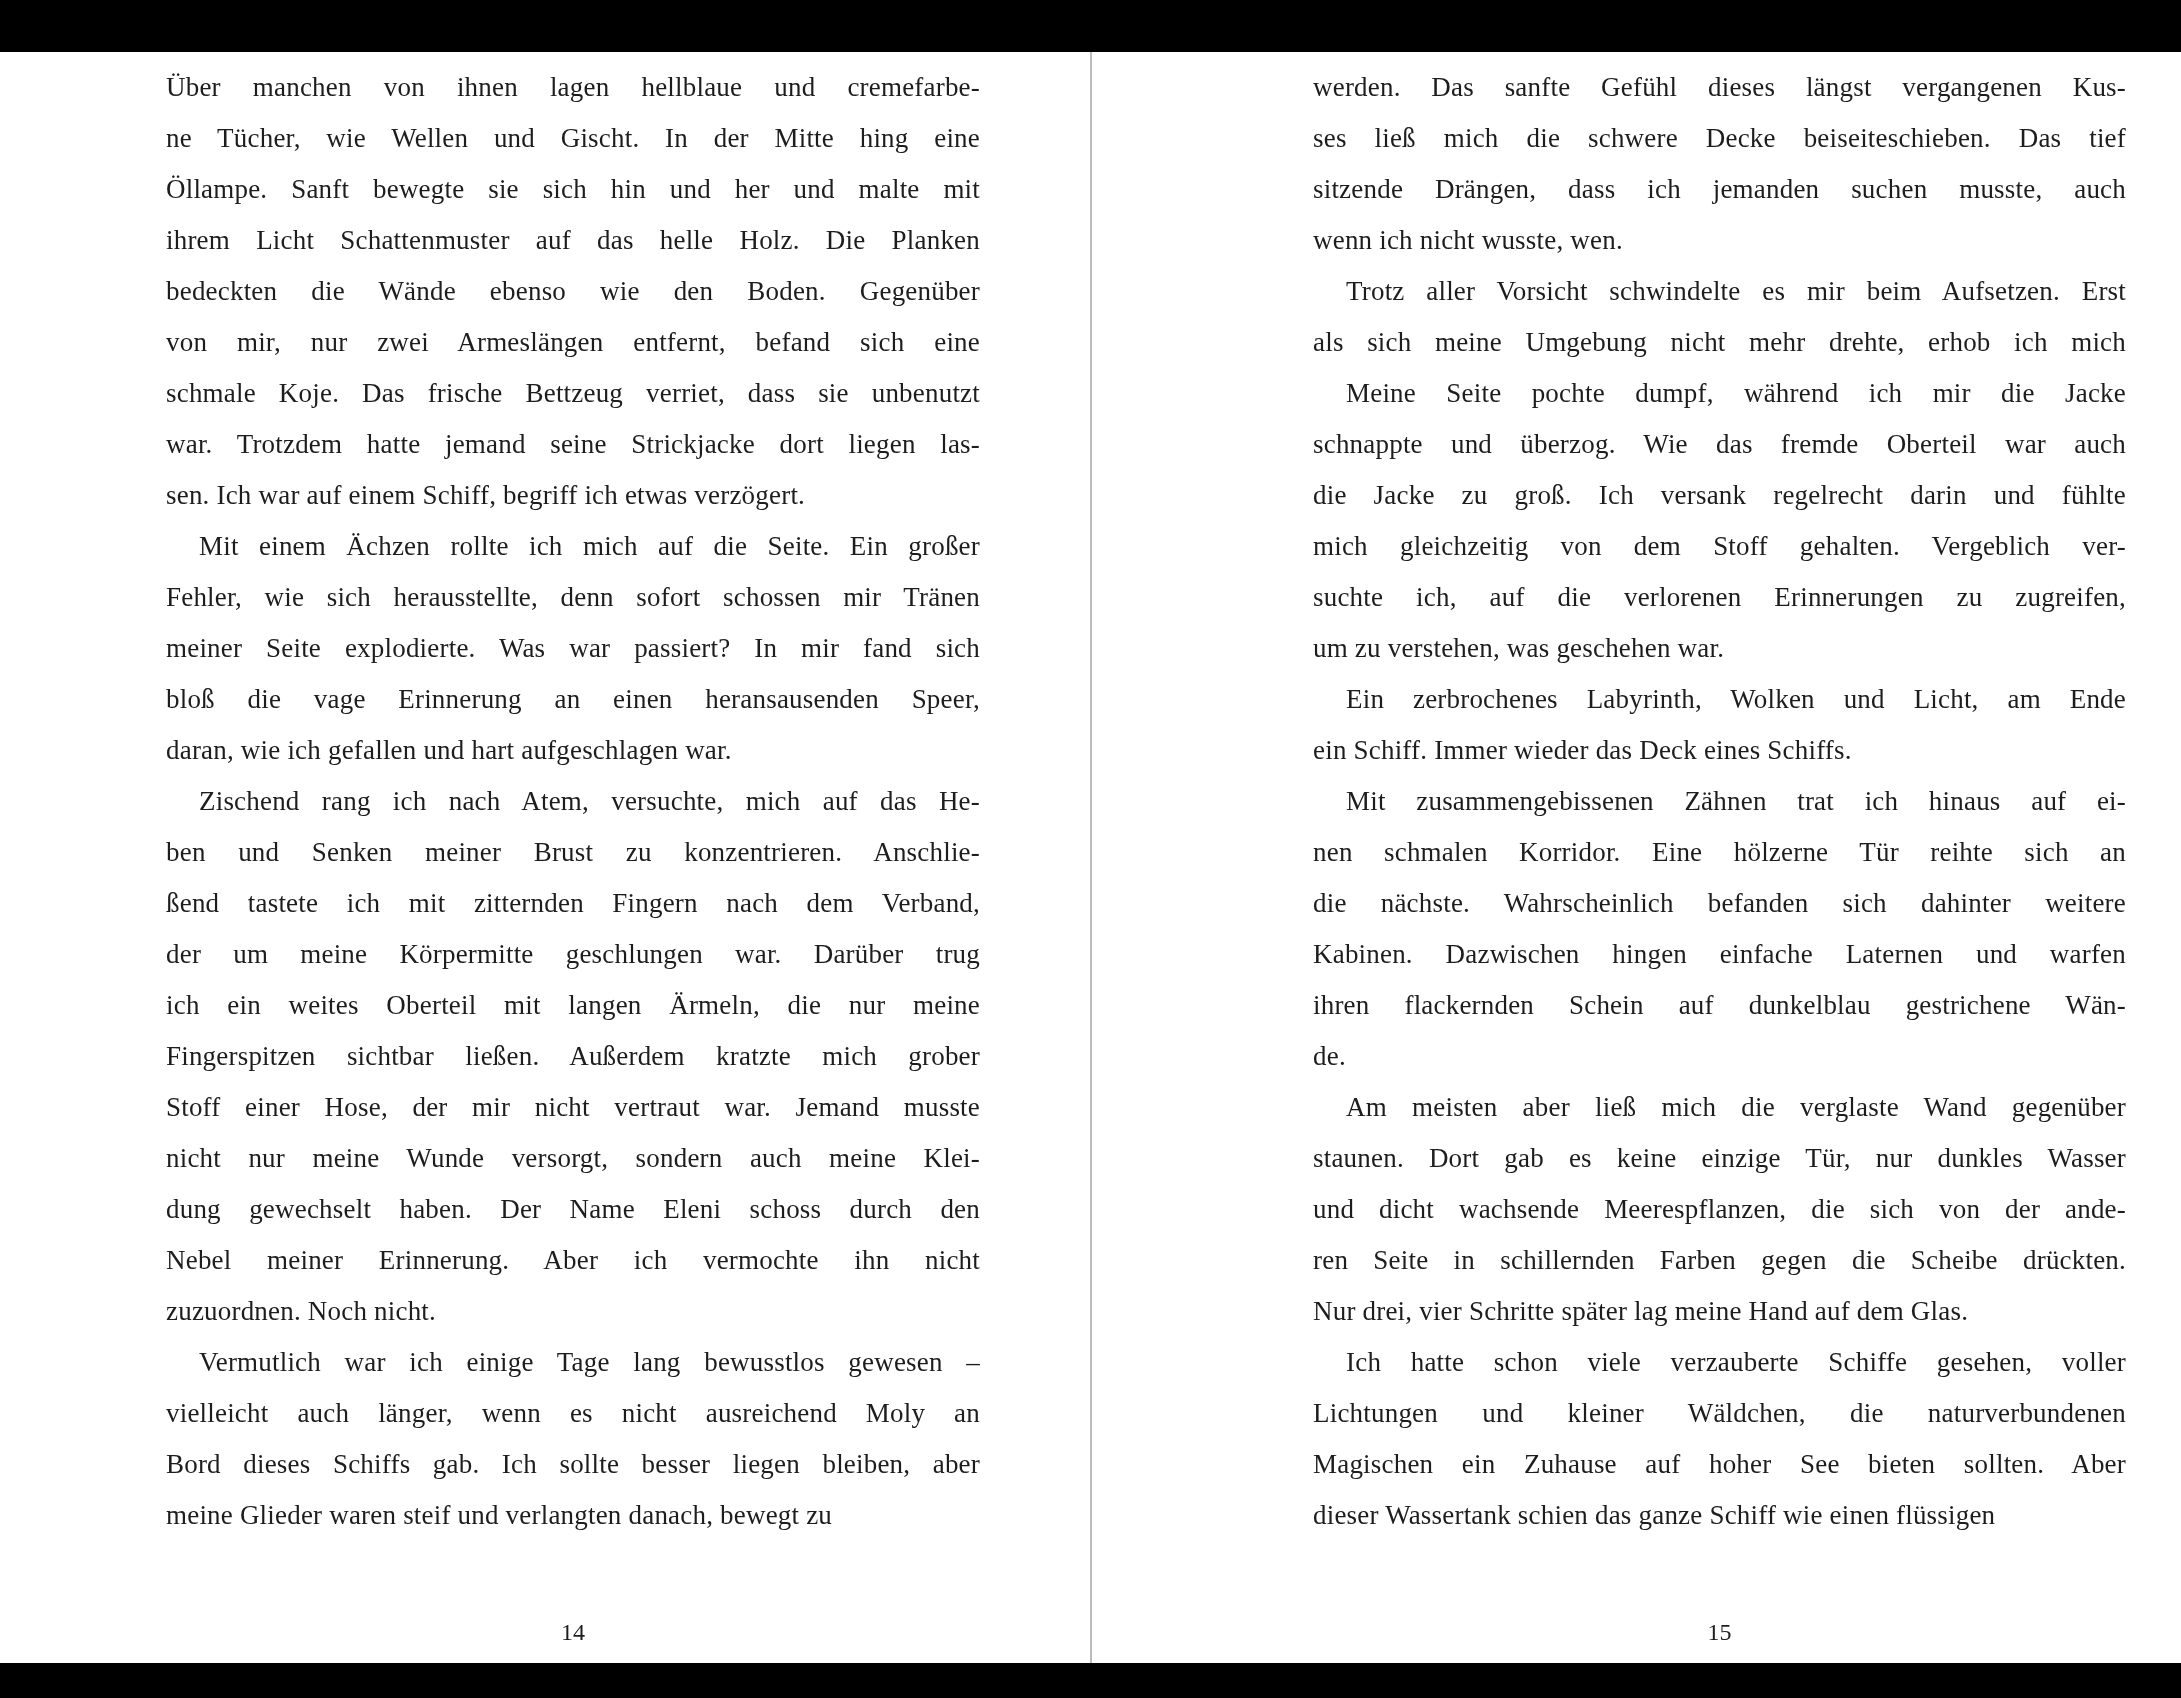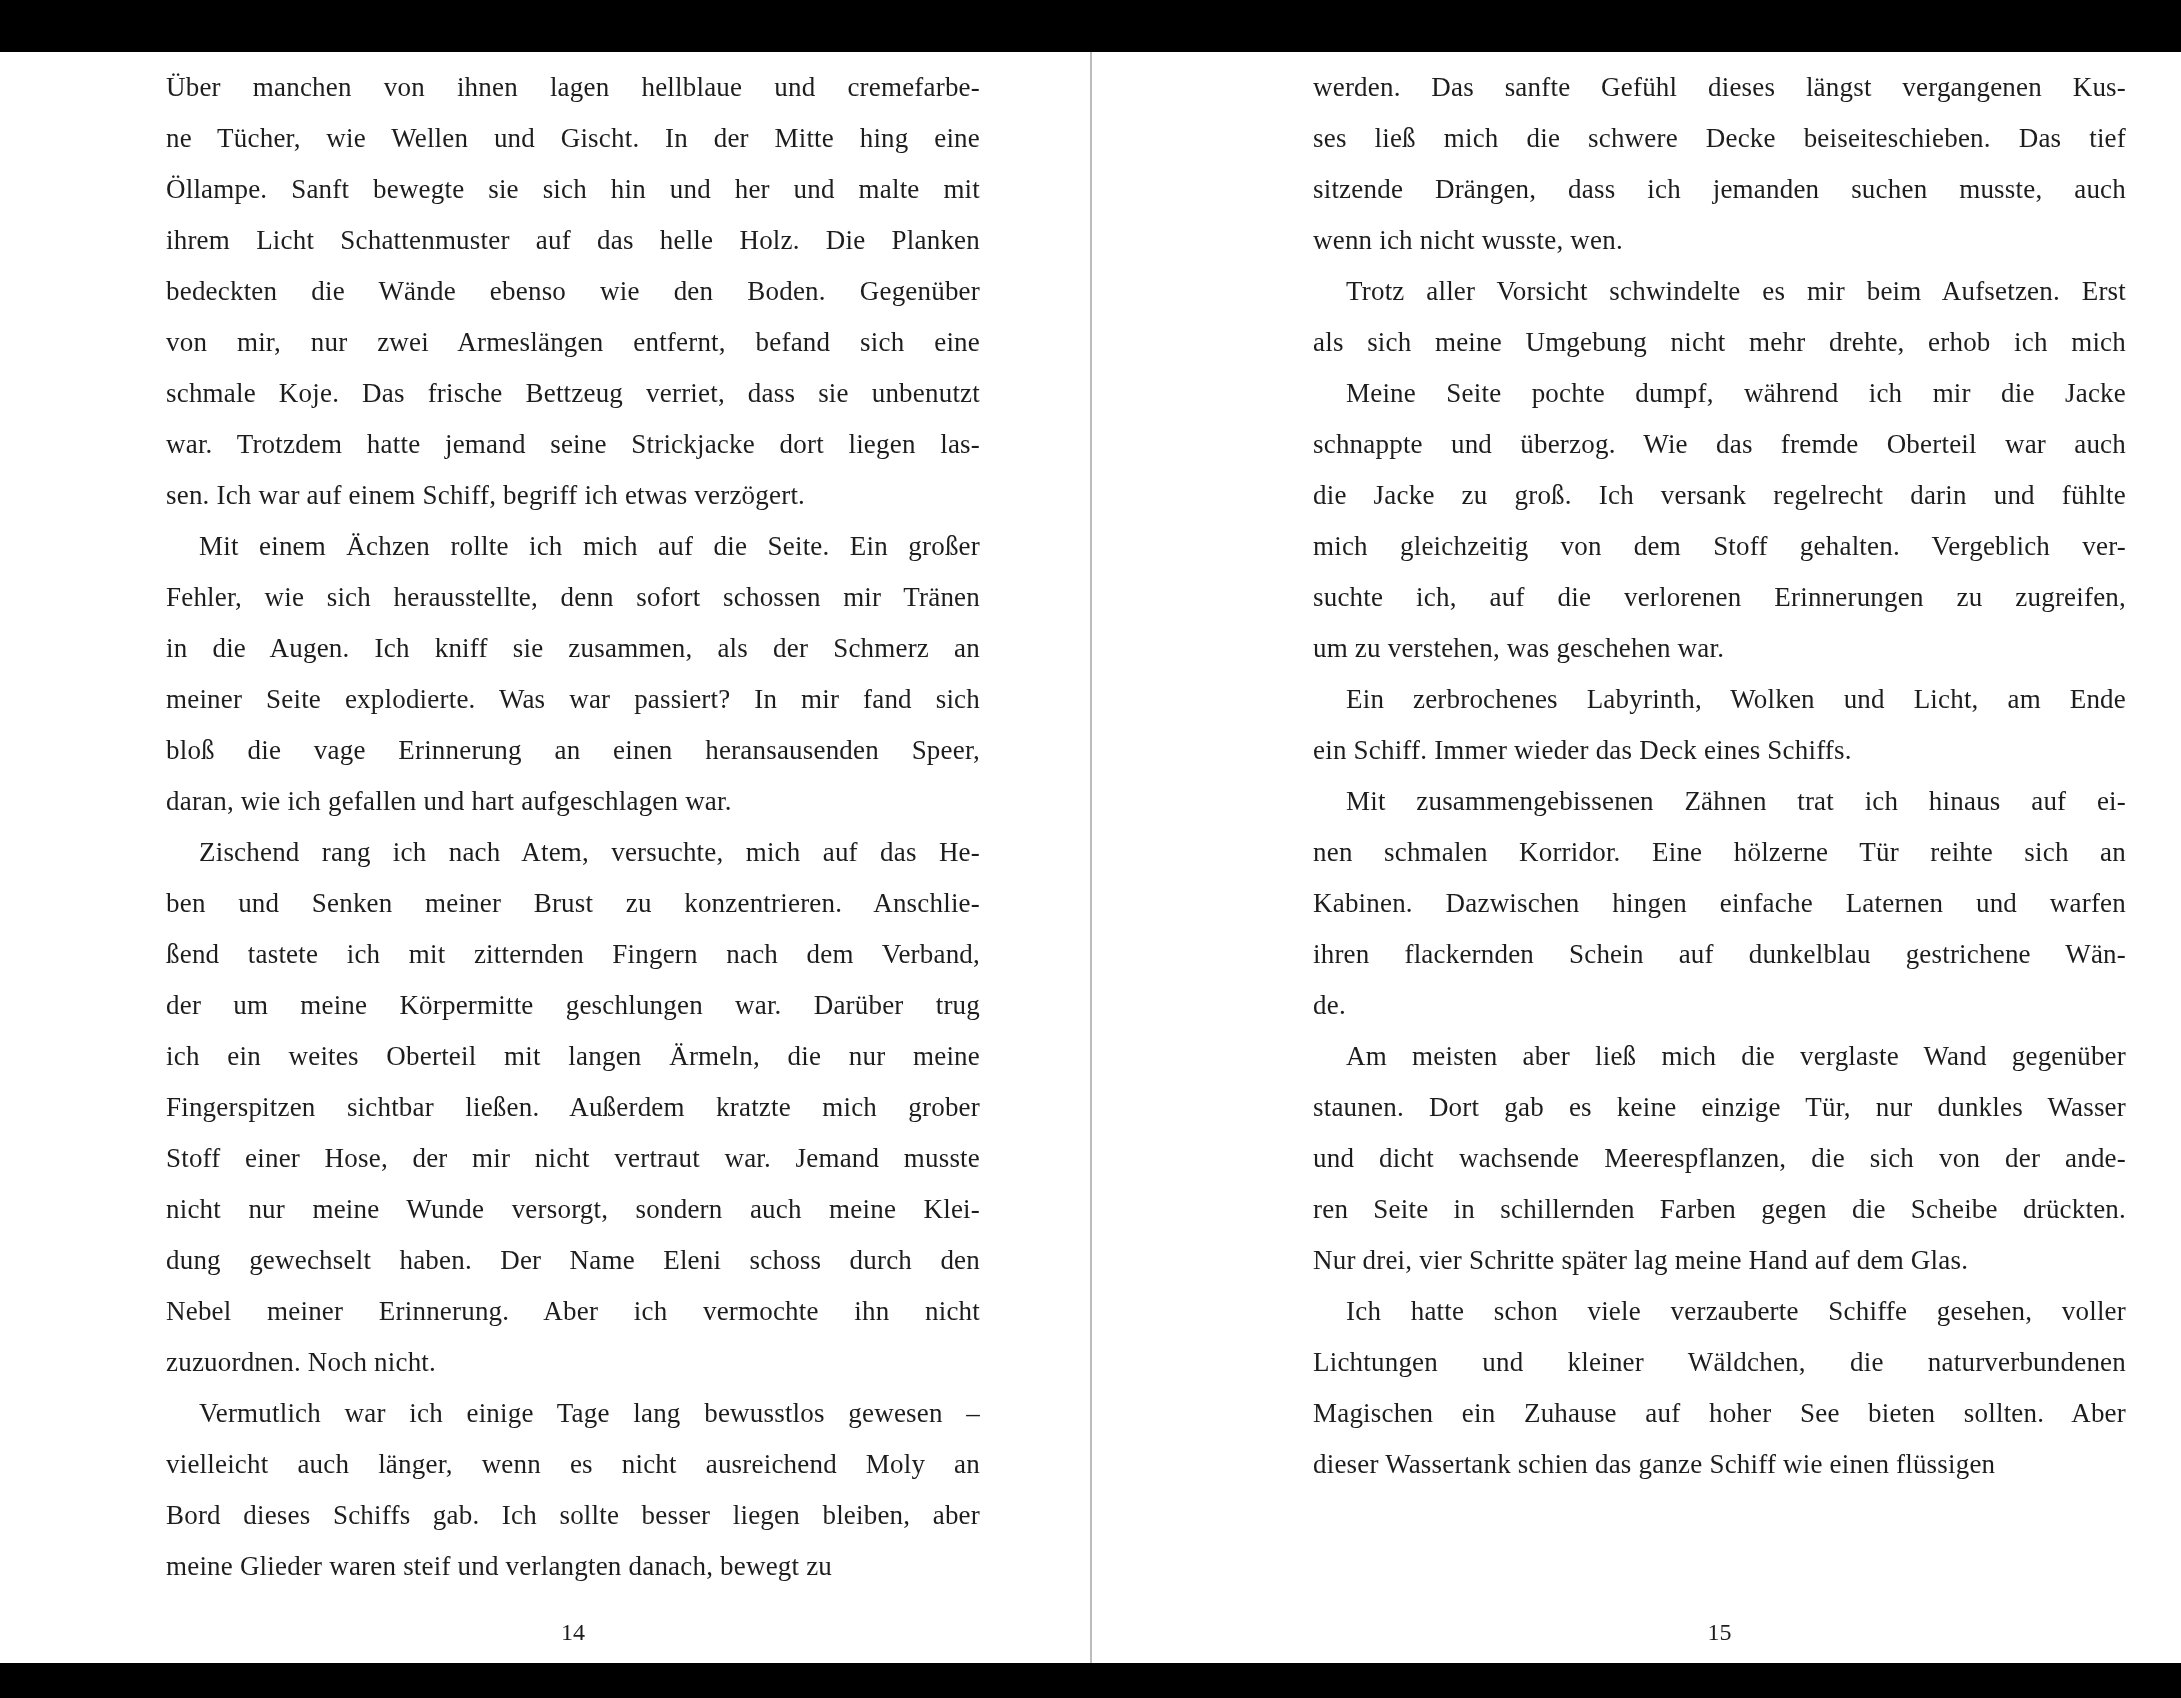--- a/index.html
+++ b/index.html
@@ -66,21 +66,20 @@
         <div class="line">ne Tücher, wie Wellen und Gischt. In der Mitte hing eine</div>
         <div class="line">Öllampe. Sanft bewegte sie sich hin und her und malte mit</div>
         <div class="line">ihrem Licht Schattenmuster auf das helle Holz. Die Planken</div>
         <div class="line">bedeckten die Wände ebenso wie den Boden. Gegenüber</div>
         <div class="line">von mir, nur zwei Armeslängen entfernt, befand sich eine</div>
         <div class="line">schmale Koje. Das frische Bettzeug verriet, dass sie unbenutzt</div>
         <div class="line">war. Trotzdem hatte jemand seine Strickjacke dort liegen las-</div>
         <div class="line last">sen. Ich war auf einem Schiff, begriff ich etwas verzögert.</div>
         <div class="line indent">Mit einem Ächzen rollte ich mich auf die Seite. Ein großer</div>
         <div class="line">Fehler, wie sich herausstellte, denn sofort schossen mir Tränen</div>
-        <div class="line">in die Augen. Ich kniff sie zusammen, als der Schmerz an</div>
         <div class="line">meiner Seite explodierte. Was war passiert? In mir fand sich</div>
         <div class="line">bloß die vage Erinnerung an einen heransausenden Speer,</div>
         <div class="line last">daran, wie ich gefallen und hart aufgeschlagen war.</div>
         <div class="line indent">Zischend rang ich nach Atem, versuchte, mich auf das He-</div>
         <div class="line">ben und Senken meiner Brust zu konzentrieren. Anschlie-</div>
         <div class="line">ßend tastete ich mit zitternden Fingern nach dem Verband,</div>
         <div class="line">der um meine Körpermitte geschlungen war. Darüber trug</div>
         <div class="line">ich ein weites Oberteil mit langen Ärmeln, die nur meine</div>
         <div class="line">Fingerspitzen sichtbar ließen. Außerdem kratzte mich grober</div>
         <div class="line">Stoff einer Hose, der mir nicht vertraut war. Jemand musste</div>
@@ -109,20 +108,21 @@
         <div class="line indent">Meine Seite pochte dumpf, während ich mir die Jacke</div>
         <div class="line">schnappte und überzog. Wie das fremde Oberteil war auch</div>
         <div class="line">die Jacke zu groß. Ich versank regelrecht darin und fühlte</div>
         <div class="line">mich gleichzeitig von dem Stoff gehalten. Vergeblich ver-</div>
         <div class="line">suchte ich, auf die verlorenen Erinnerungen zu zugreifen,</div>
         <div class="line last">um zu verstehen, was geschehen war.</div>
         <div class="line indent">Ein zerbrochenes Labyrinth, Wolken und Licht, am Ende</div>
         <div class="line last">ein Schiff. Immer wieder das Deck eines Schiffs.</div>
         <div class="line indent">Mit zusammengebissenen Zähnen trat ich hinaus auf ei-</div>
         <div class="line">nen schmalen Korridor. Eine hölzerne Tür reihte sich an</div>
+        <div class="line">die nächste. Wahrscheinlich befanden sich dahinter weitere</div>
         <div class="line">Kabinen. Dazwischen hingen einfache Laternen und warfen</div>
         <div class="line">ihren flackernden Schein auf dunkelblau gestrichene Wän-</div>
         <div class="line last">de.</div>
         <div class="line indent">Am meisten aber ließ mich die verglaste Wand gegenüber</div>
         <div class="line">staunen. Dort gab es keine einzige Tür, nur dunkles Wasser</div>
         <div class="line">und dicht wachsende Meerespflanzen, die sich von der ande-</div>
         <div class="line">ren Seite in schillernden Farben gegen die Scheibe drückten.</div>
         <div class="line last">Nur drei, vier Schritte später lag meine Hand auf dem Glas.</div>
         <div class="line indent">Ich hatte schon viele verzauberte Schiffe gesehen, voller</div>
         <div class="line">Lichtungen und kleiner Wäldchen, die naturverbundenen</div>

